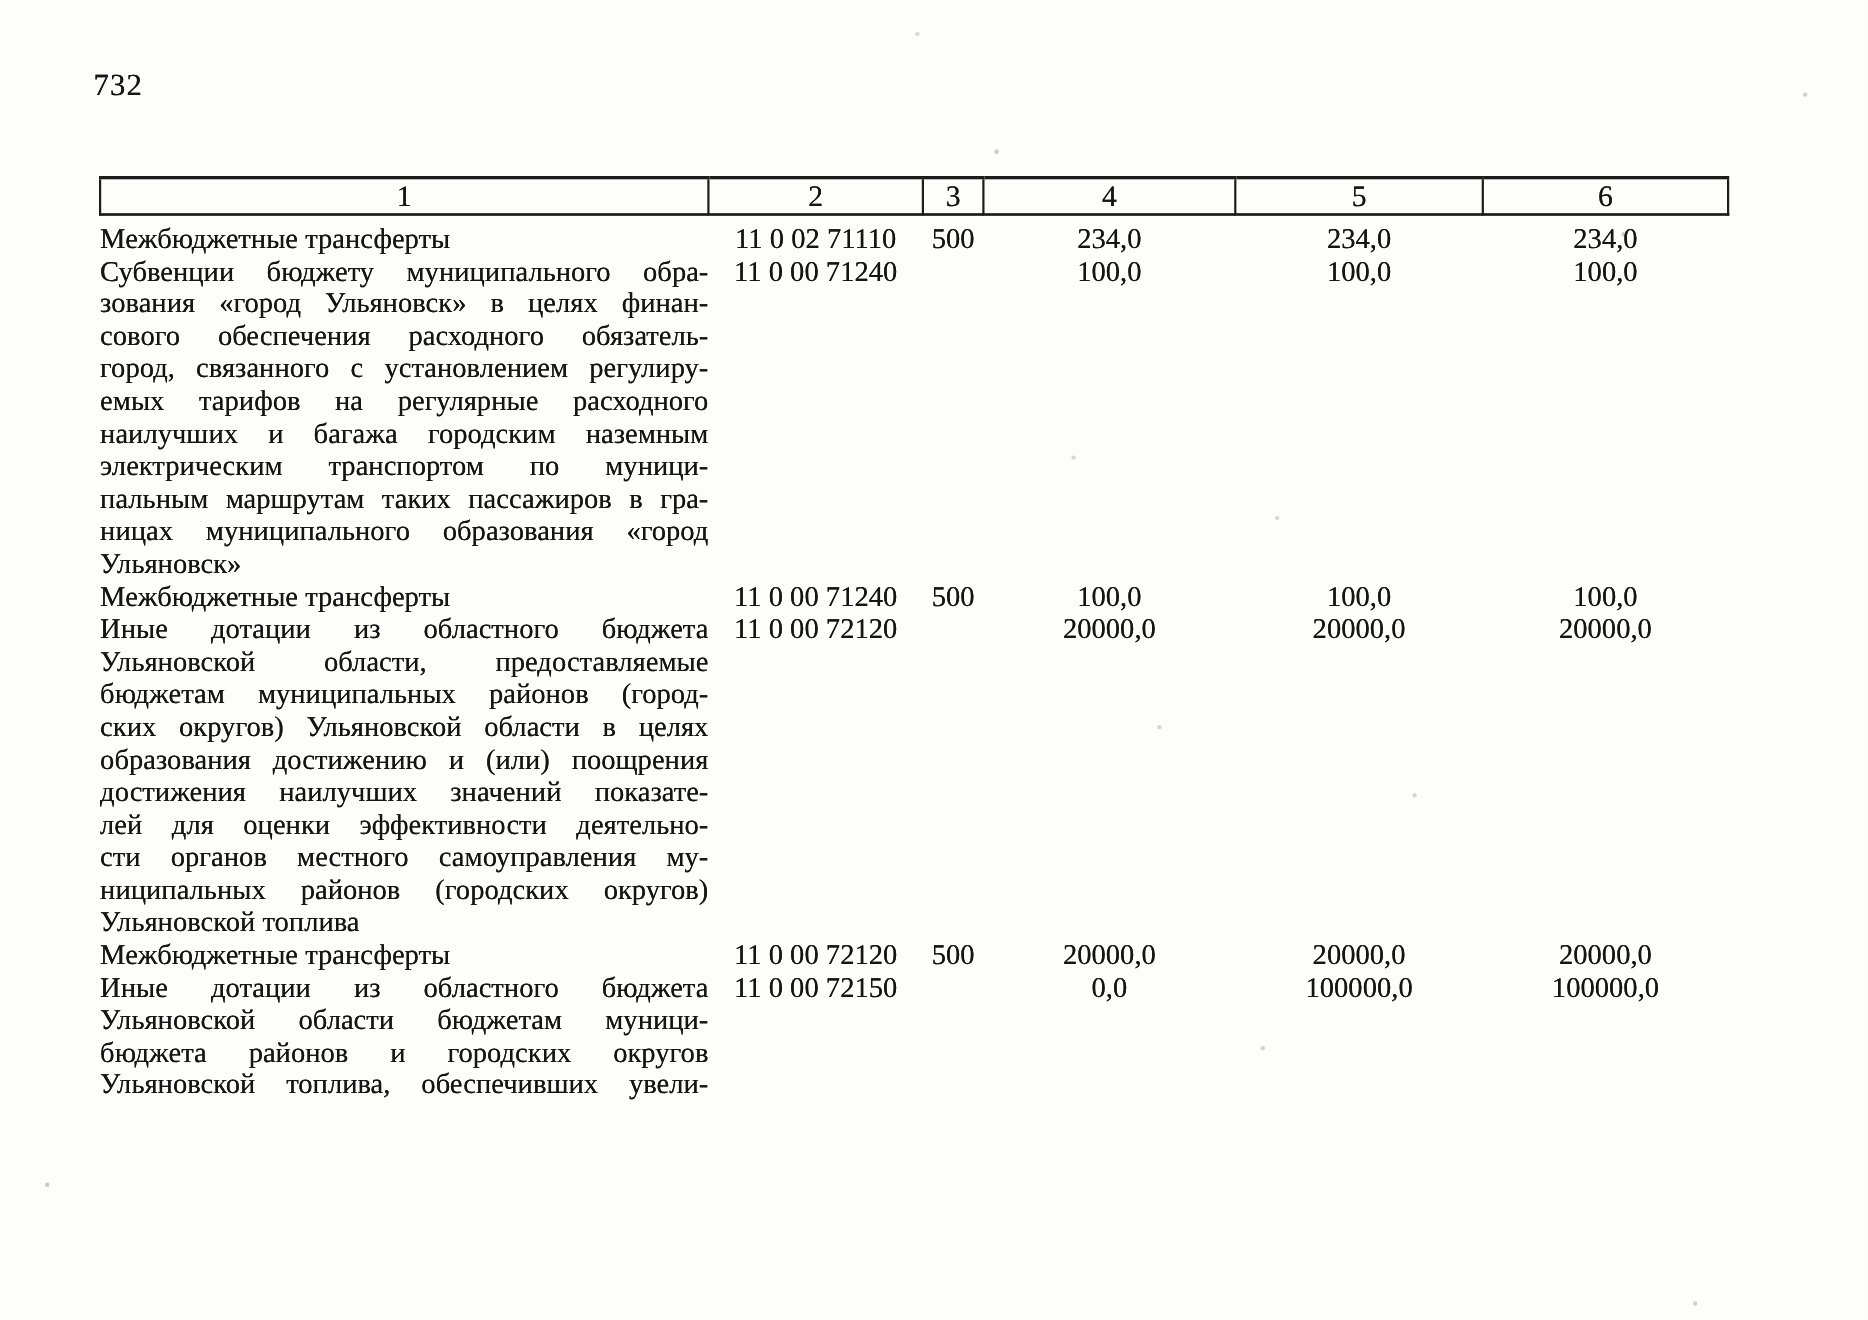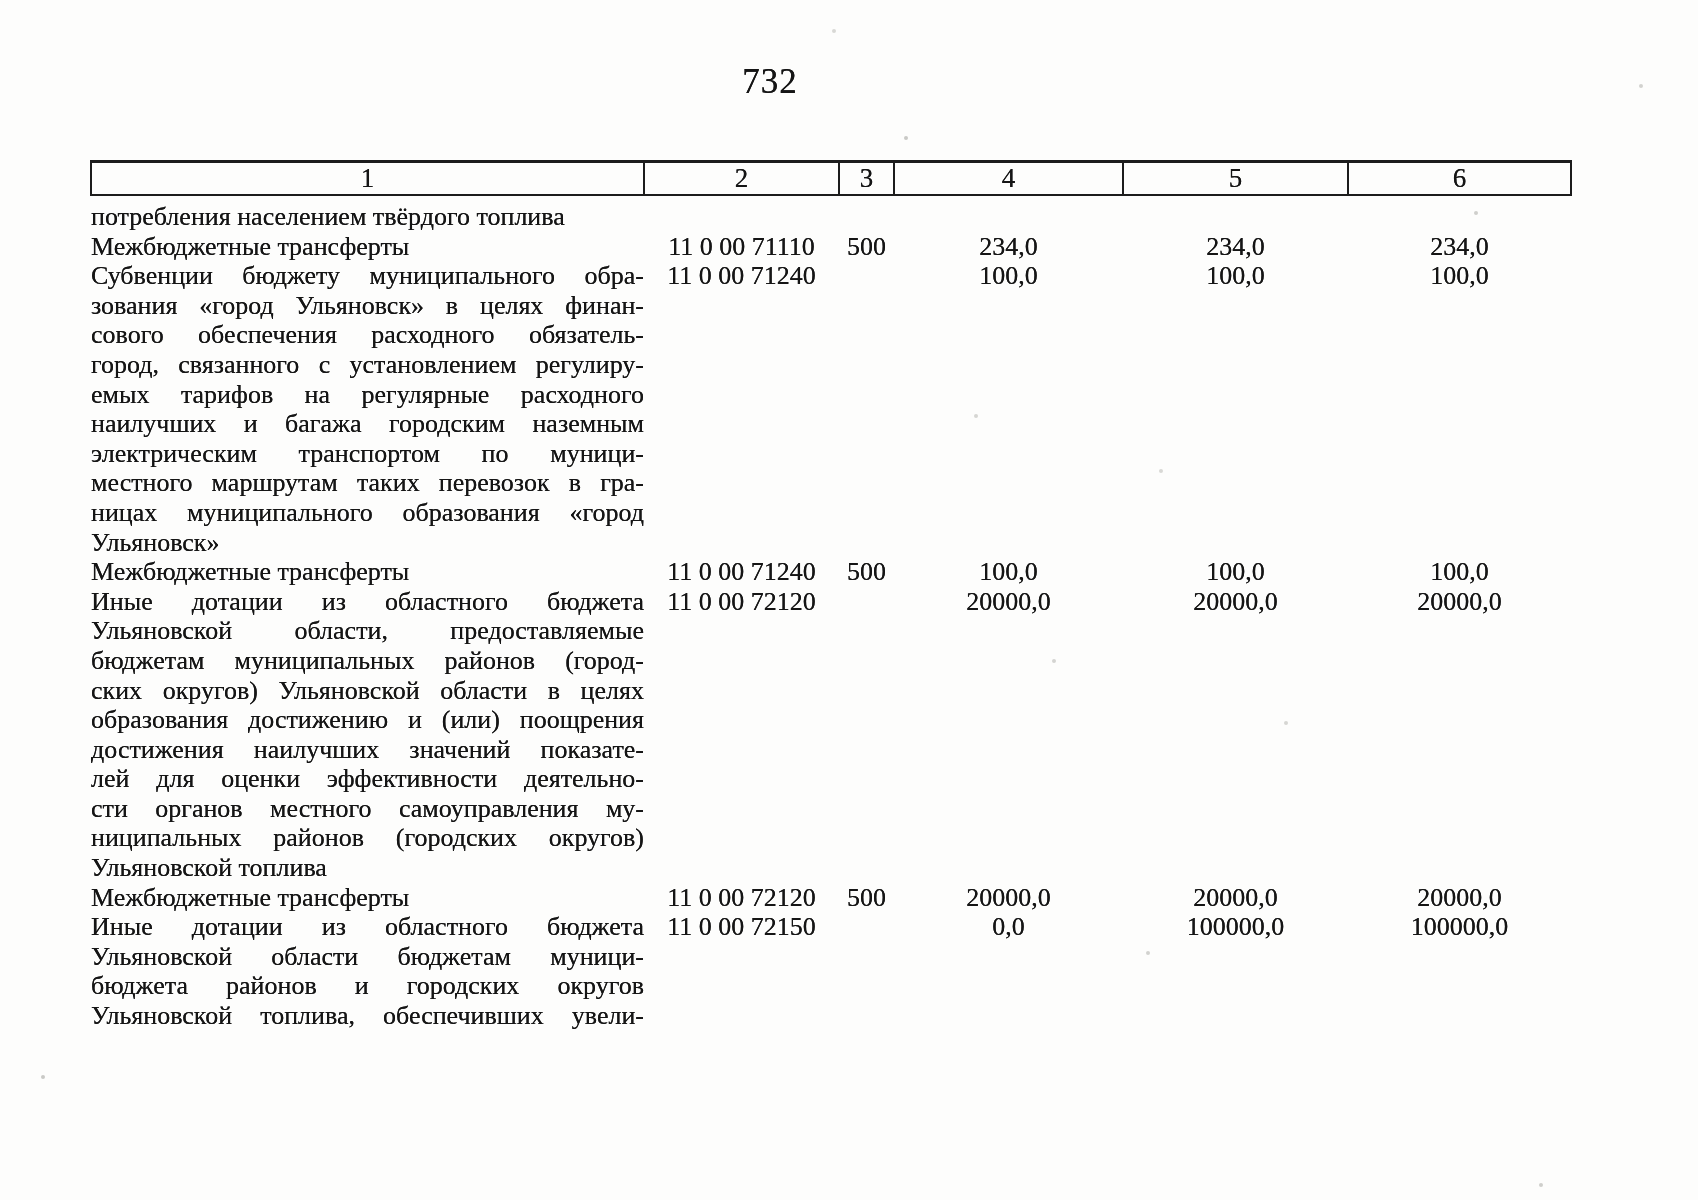--- a/index.html
+++ b/index.html
@@ -11,22 +11,22 @@
   .page {
     position: relative;
     width: 1698px; height: 1200px;
     background: #fdfdfc;
     overflow: hidden;
     color: #151515;
   }
   .page-number {
     position: absolute;
     top: 62px; left: 85px; width: 1370px;
-    text-align: center;
-    font-size: 35px;
+    text-align: left;
+    font-size: 28px;
     letter-spacing: 1px;
     text-shadow: 0 0 0.5px #111;
   }
   table.budget {
     position: absolute;
     left: 90px; top: 160px;
     width: 1480px;
     border-collapse: collapse;
     table-layout: fixed;
     font-size: 26px;
@@ -94,48 +94,38 @@
         <th>2</th>
         <th>3</th>
         <th>4</th>
         <th>5</th>
         <th>6</th>
       </tr>
     </thead>
     <tbody>
         <tr>
           <td class="c1">
-            <div class="tline">потребления населением твёрдого топлива</div>
-          </td>
-          <td class="c2"></td>
-          <td class="c3"></td>
-          <td class="c4"></td>
-          <td class="c5"></td>
-          <td class="c6"></td>
-        </tr>
-        <tr>
-          <td class="c1">
             <div class="tline">Межбюджетные трансферты</div>
           </td>
-          <td class="c2">11 0 00 71110</td>
+          <td class="c2">11 0 02 71110</td>
           <td class="c3">500</td>
           <td class="c4">234,0</td>
           <td class="c5">234,0</td>
           <td class="c6">234,0</td>
         </tr>
         <tr>
           <td class="c1">
             <div class="tline just">Субвенции бюджету муниципального обра-</div>
             <div class="tline just">зования «город Ульяновск» в целях финан-</div>
             <div class="tline just">сового обеспечения расходного обязатель-</div>
             <div class="tline just">город, связанного с установлением регулиру-</div>
             <div class="tline just">емых тарифов на регулярные расходного</div>
             <div class="tline just">наилучших и багажа городским наземным</div>
             <div class="tline just">электрическим транспортом по муници-</div>
-            <div class="tline just">местного маршрутам таких перевозок в гра-</div>
+            <div class="tline just">пальным маршрутам таких пассажиров в гра-</div>
             <div class="tline just">ницах муниципального образования «город</div>
             <div class="tline">Ульяновск»</div>
           </td>
           <td class="c2">11 0 00 71240</td>
           <td class="c3"></td>
           <td class="c4">100,0</td>
           <td class="c5">100,0</td>
           <td class="c6">100,0</td>
         </tr>
         <tr>

